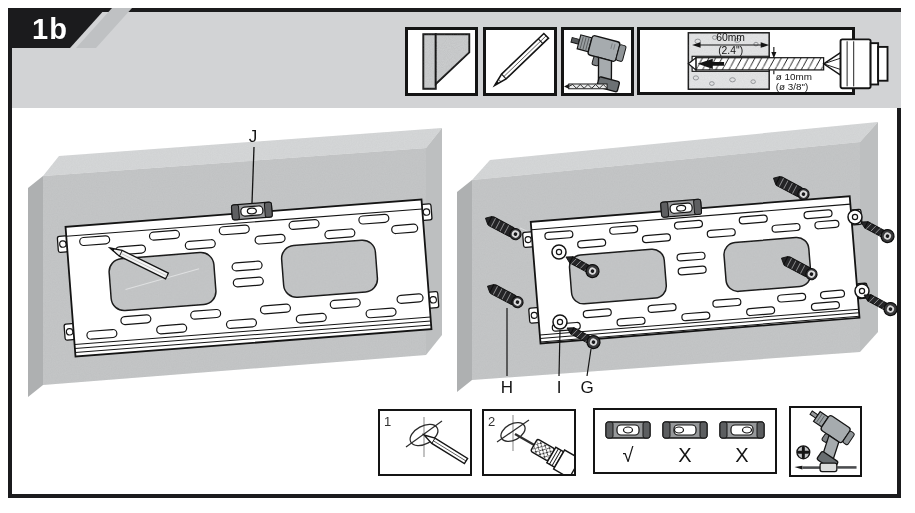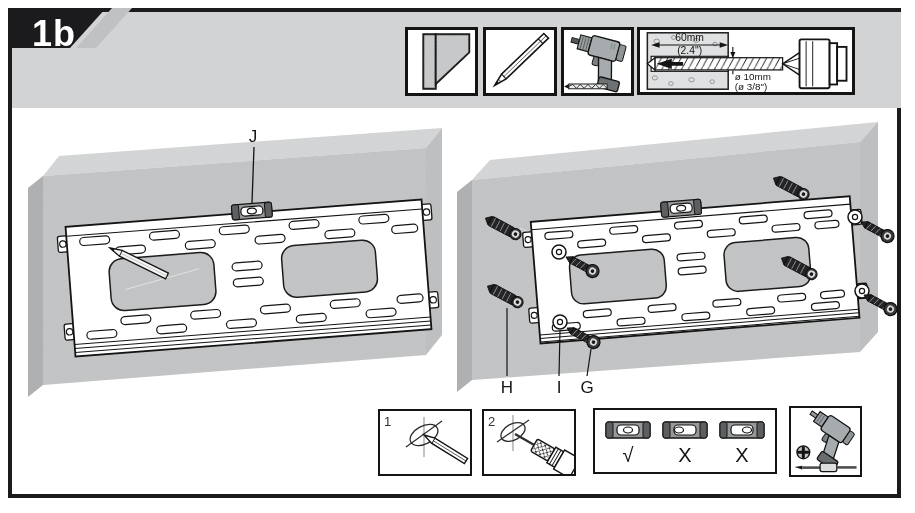--- a/index.html
+++ b/index.html
@@ -5,21 +5,21 @@
   html,body{margin:0;padding:0;background:#ffffff;}
   body{position:relative;width:915px;height:513px;overflow:hidden;
        font-family:"Liberation Sans",sans-serif;}
   .frame{position:absolute;left:8px;top:8px;width:893px;height:490px;
          border:4px solid #1b1b1d;box-sizing:border-box;background:#fff;}
   .band{position:absolute;left:12px;top:12px;width:889px;height:96px;background:#d2d3d5;}
   .badge{position:absolute;left:8px;top:8px;width:110px;height:40px;background:#1b1b1d;
          clip-path:polygon(0 0,98px 0,62px 100%,0 100%);z-index:5;}
   .badge-stripe{position:absolute;left:8px;top:8px;width:140px;height:40px;background:#bfc1c3;
          clip-path:polygon(104px 0,124px 0,88px 100%,68px 100%);z-index:4;}
-  .badge-text{position:absolute;left:24px;top:5px;color:#fff;font-size:36px;font-weight:bold;
+  .badge-text{position:absolute;left:24px;top:5px;color:#fff;font-size:29px;font-weight:bold;
          letter-spacing:1px;}
   .ibox{position:absolute;background:#fff;border:3px solid #141414;box-sizing:border-box;z-index:6;}
   .bbox{position:absolute;background:#fff;border:2px solid #141414;box-sizing:border-box;z-index:6;}
   .fig{position:absolute;z-index:3;}
   svg{display:block;}
   svg text{font-family:"Liberation Sans",sans-serif;fill:#141414;}
   .partlabel{font-size:17px;}
   .dimtext{font-size:11px;}
   .diatext{font-size:10.5px;}
   .steptext{font-size:13px;fill:#333;}
@@ -83,21 +83,21 @@
     <rect x="38" y="52" width="22" height="11" rx="2" fill="#6c7174" stroke="#141414" stroke-width="1.4"></rect>
   </g>
   <g>
     <rect x="5" y="56" width="40" height="5" fill="#e9eaea" stroke="#141414" stroke-width="1"></rect>
     <path d="M5,58.5 l4,-2 4,4 4,-4 4,4 4,-4 4,4 4,-4 4,4 4,-4 4,4" fill="none" stroke="#141414" stroke-width="0.9"></path>
     <polygon points="0,58.5 5,56 5,61" fill="#141414"></polygon>
   </g>
 </svg>
 </div>
 
-<div class="ibox" style="left:637px;top:27px;width:218px;height:68px;">
+<div class="ibox" style="left:637px;top:27px;width:218px;height:68px;padding-left:41px;">
 <svg width="212" height="62" viewBox="0 0 218 66">
   <defs>
     <filter id="spI4" x="-5%" y="-5%" width="110%" height="110%">
       <feTurbulence type="fractalNoise" baseFrequency="0.8" numOctaves="2" seed="8" result="t"></feTurbulence>
       <feColorMatrix in="t" type="matrix" values="0 0 0 0 0.45 0 0 0 0 0.45 0 0 0 0 0.46 0 0 0 0.5 0" result="n"></feColorMatrix>
       <feComposite in="n" in2="SourceAlpha" operator="in"></feComposite>
     </filter>
     <pattern id="diag4" width="7" height="13" patternUnits="userSpaceOnUse">
       <line x1="7" y1="0" x2="0" y2="13" stroke="#141414" stroke-width="1"></line>
     </pattern>

